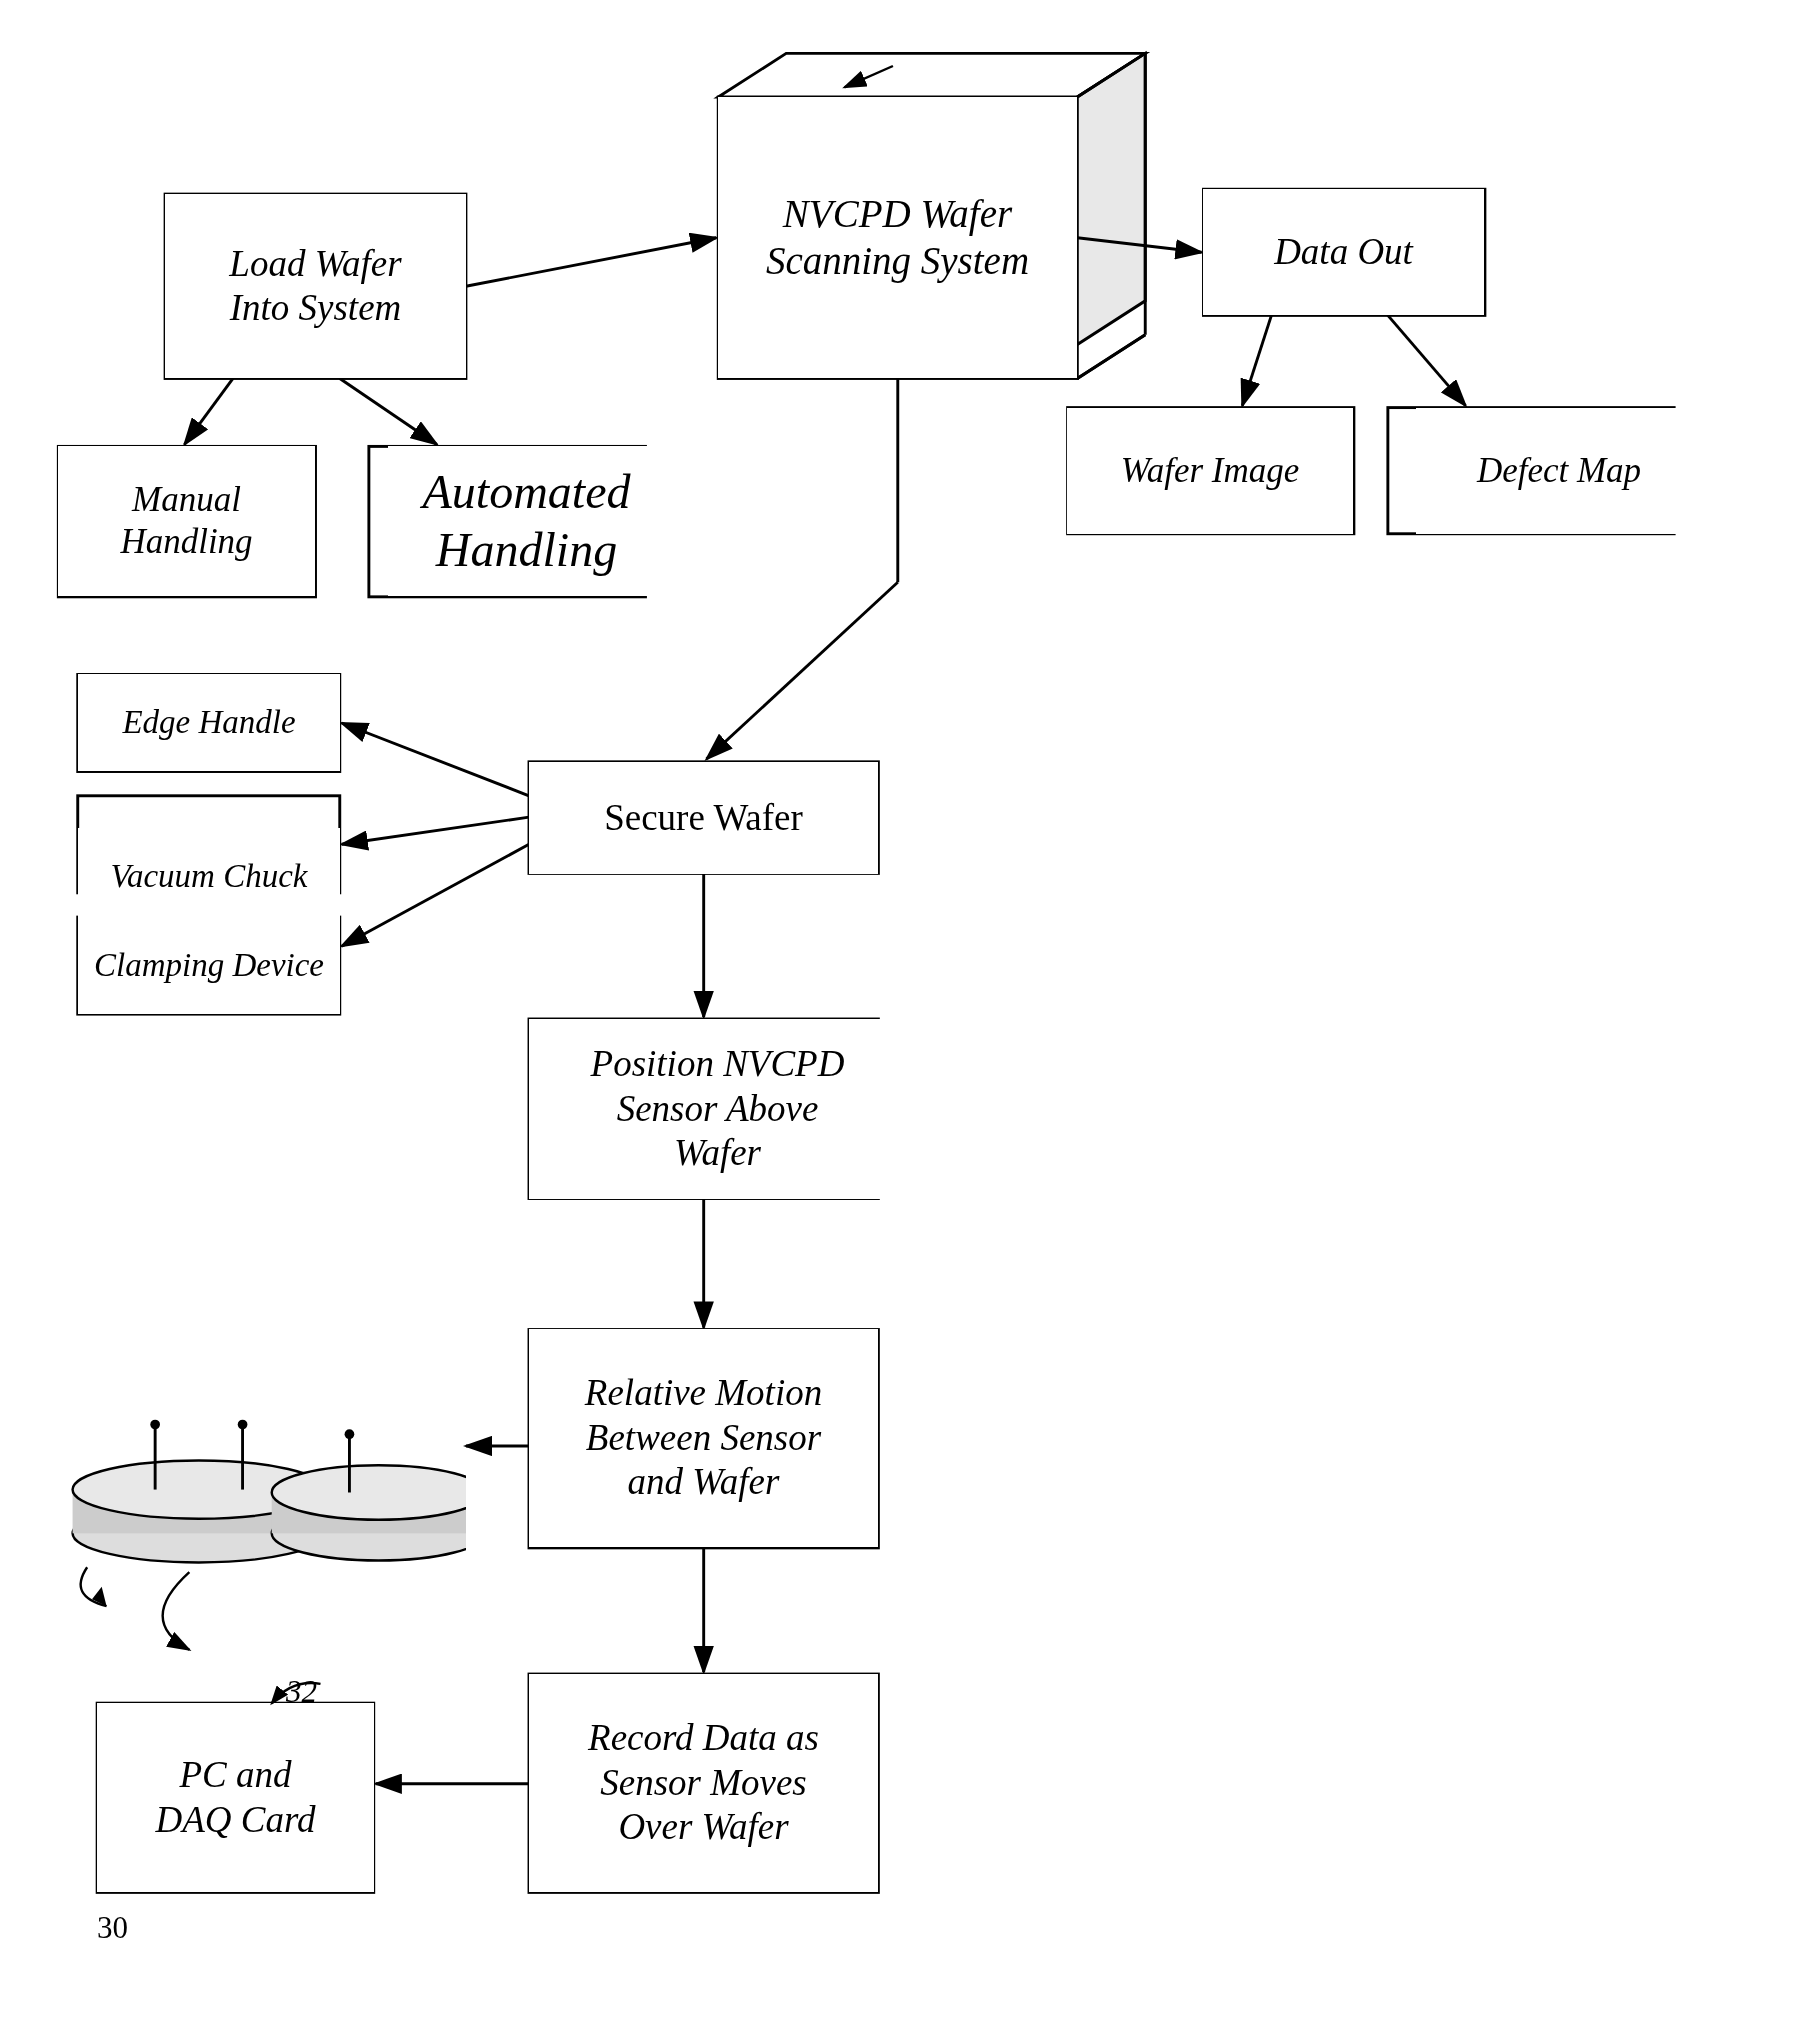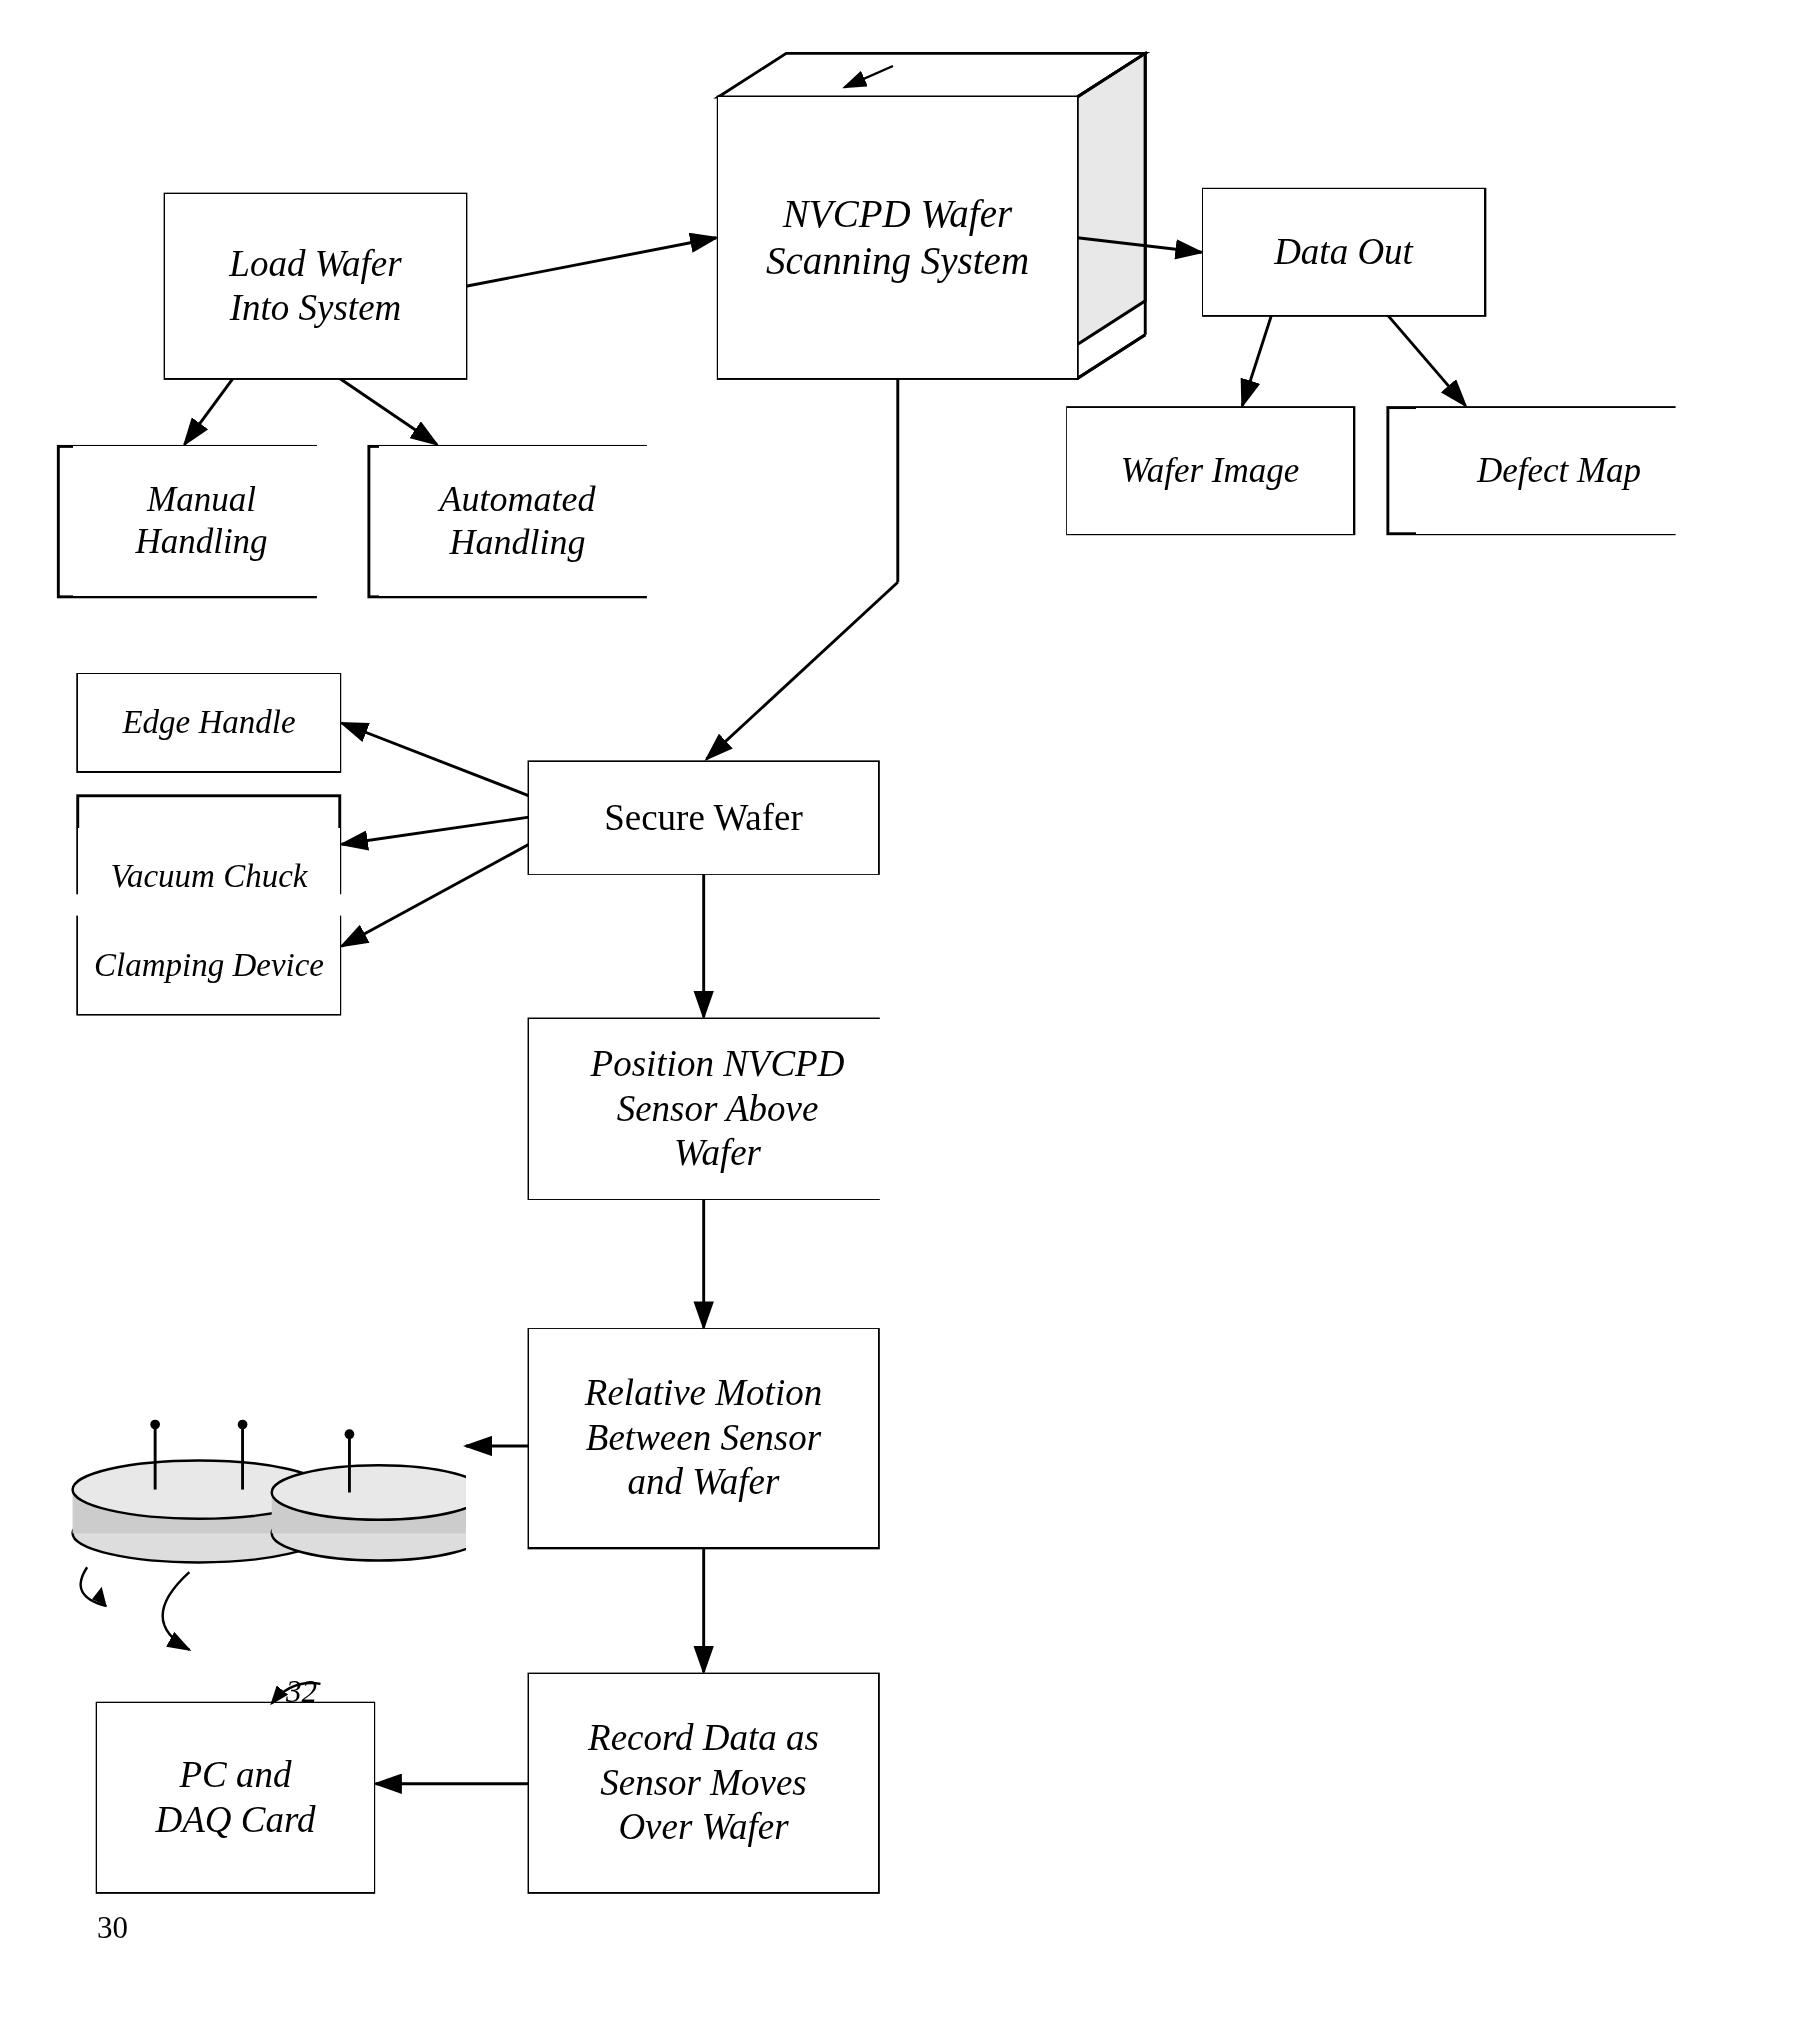--- a/index.html
+++ b/index.html
@@ -165,25 +165,25 @@
   </div>
 
   <div class="box" style="left:165px; top:194px; width:301px; height:184px; border:none; font-size:37px;">
     <span>Load Wafer<br>Into System</span>
   </div>
 
   <div class="box" style="left:1203px; top:189px; width:281px; height:126px; border:none; font-size:37px;font-family:Liberation Serif, serif;">
     <span>Data Out</span>
   </div>
 
-  <div class="box" style="left:58px; top:446px; width:257px; height:150px; border:none; font-size:35px;margin-left:15px;">
+  <div class="box" style="left:58px; top:446px; width:257px; height:150px; border:none; font-size:35px;">
     <span>Manual<br>Handling</span>
   </div>
 
-  <div class="box" style="left:379px; top:446px; width:277px; height:150px; border:none; font-size:36px;font-style:italic;">
+  <div class="box" style="left:388px; top:446px; width:277px; height:150px; border:none; font-size:48px;font-style:italic;">
     <span>Automated<br>Handling</span>
   </div>
 
   <div class="box" style="left:1067px; top:408px; width:286px; height:126px; border:none; font-size:35px;">
     <span>Wafer Image</span>
   </div>
 
   <div class="box" style="left:1388px; top:408px; width:286px; height:126px; border:none; font-size:35px;margin-left:28px;">
     <span>Defect Map</span>
   </div>

